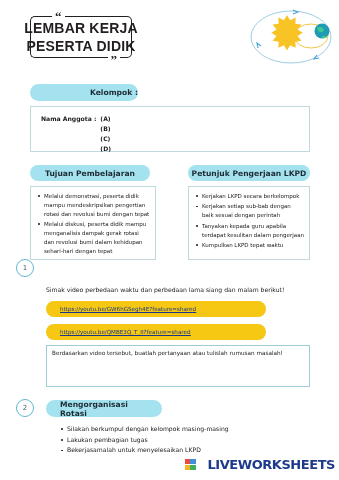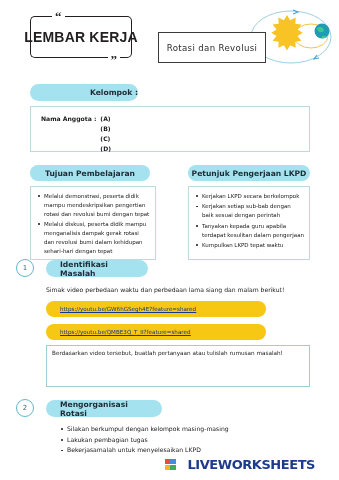--- a/index.html
+++ b/index.html
@@ -185,21 +185,21 @@
     font-family: "DejaVu Sans", sans-serif;
   }
   .bullets2 li::before {
     content: "";
     position: absolute; left: 1px; top: 4.2px;
     width: 1.9px; height: 1.9px; border-radius: 50%; background: #1a1a1a;
   }
 
   
   .lw-logo {
-    position: absolute; right: 24px; bottom: 8px;
+    position: absolute; right: 4px; bottom: 8px;
     display: flex; align-items: center; gap: 12px; text-align: right;
   }
   .lw-mark {
     width: 11px; height: 11px;
     display: grid;
     grid-template-columns: 1fr 1fr;
     grid-template-rows: 1fr 1fr;
     gap: .7px;
   }
   .lw-mark i { display: block; }
@@ -218,26 +218,24 @@
 
     <div class="title-box">
       <div class="bracket-l"></div>
       <div class="bracket-r"></div>
       <div class="rule-t"></div>
       <div class="rule-b"></div>
       <div class="qm qm-open">“</div>
       <div class="qm qm-close">”</div>
       <div class="title-lines">
         <span>LEMBAR KERJA</span>
+        <span>PESERTA DIDIK</span>
       </div>
     </div>
 
-    <div class="topic-box">
-      <span>Rotasi dan Revolusi</span>
-    </div>
 
     <svg class="orbit-art" viewBox="0 0 84 72">
       <ellipse cx="42" cy="35" rx="40" ry="26" fill="none" stroke="#9ecfe4" stroke-width="1"></ellipse>
       <path d="M44 8 l5 2 -5 2" fill="none" stroke="#4a9ed6" stroke-width="1.1"></path>
       <path d="M9 46 l-1 -5 4 3" fill="none" stroke="#4a9ed6" stroke-width="1.1"></path>
       <path d="M70 56 l-5 1 3 -4" fill="none" stroke="#4a9ed6" stroke-width="1.1"></path>
       <ellipse cx="62" cy="34" rx="17" ry="12" fill="none" stroke="#f0c64a" stroke-width="1"></ellipse>
       <g>
         <path d="M38 13 l3.1 5.2 5.6 -2.6 -0.4 6.1 6.1 0.9 -3.9 4.8 5.2 3.3 -5.2 3.3 3.9 4.8 -6.1 0.9 0.4 6.1 -5.6 -2.6 -3.1 5.2 -3.1 -5.2 -5.6 2.6 0.4 -6.1 -6.1 -0.9 3.9 -4.8 -5.2 -3.3 5.2 -3.3 -3.9 -4.8 6.1 -0.9 -0.4 -6.1 5.6 2.6 Z" fill="#f7c325"></path>
       </g>
@@ -284,23 +282,20 @@
       <li>Kerjakan LKPD secara berkelompok</li>
       <li>Kerjakan setiap sub-bab dengan baik sesuai dengan perintah</li>
       <li>Tanyakan kepada guru apabila terdapat kesulitan dalam pengerjaan</li>
       <li>Kumpulkan LKPD tepat waktu</li>
     </ul>
   </div>
 
   <div class="step-num step1-num">
     <span>1</span>
   </div>
-  <div class="pill pill-step pill-ident">
-    <span>Identifikasi Masalah</span>
-  </div>
   <div class="instr-text">Simak video perbedaan waktu dan perbedaan lama siang dan malam berikut!</div>
 
   <a class="link-pill link-1" href="#">
     <span>https://youtu.be/GW6hGSegh4E?feature=shared</span>
   </a>
   <a class="link-pill link-2" href="#">
     <span>https://youtu.be/QMBE3Q_T_II?feature=shared</span>
   </a>
 
   <div class="answer-box">

